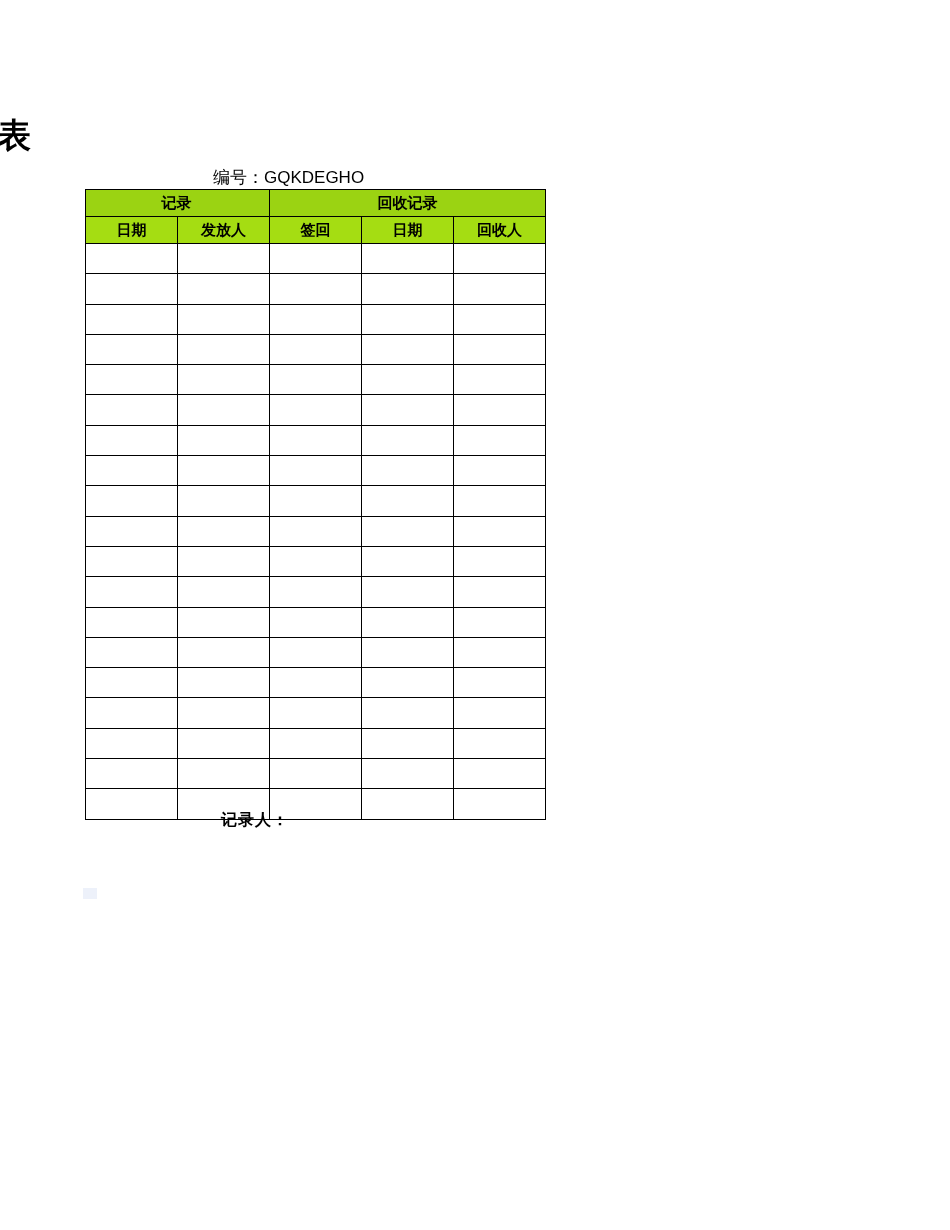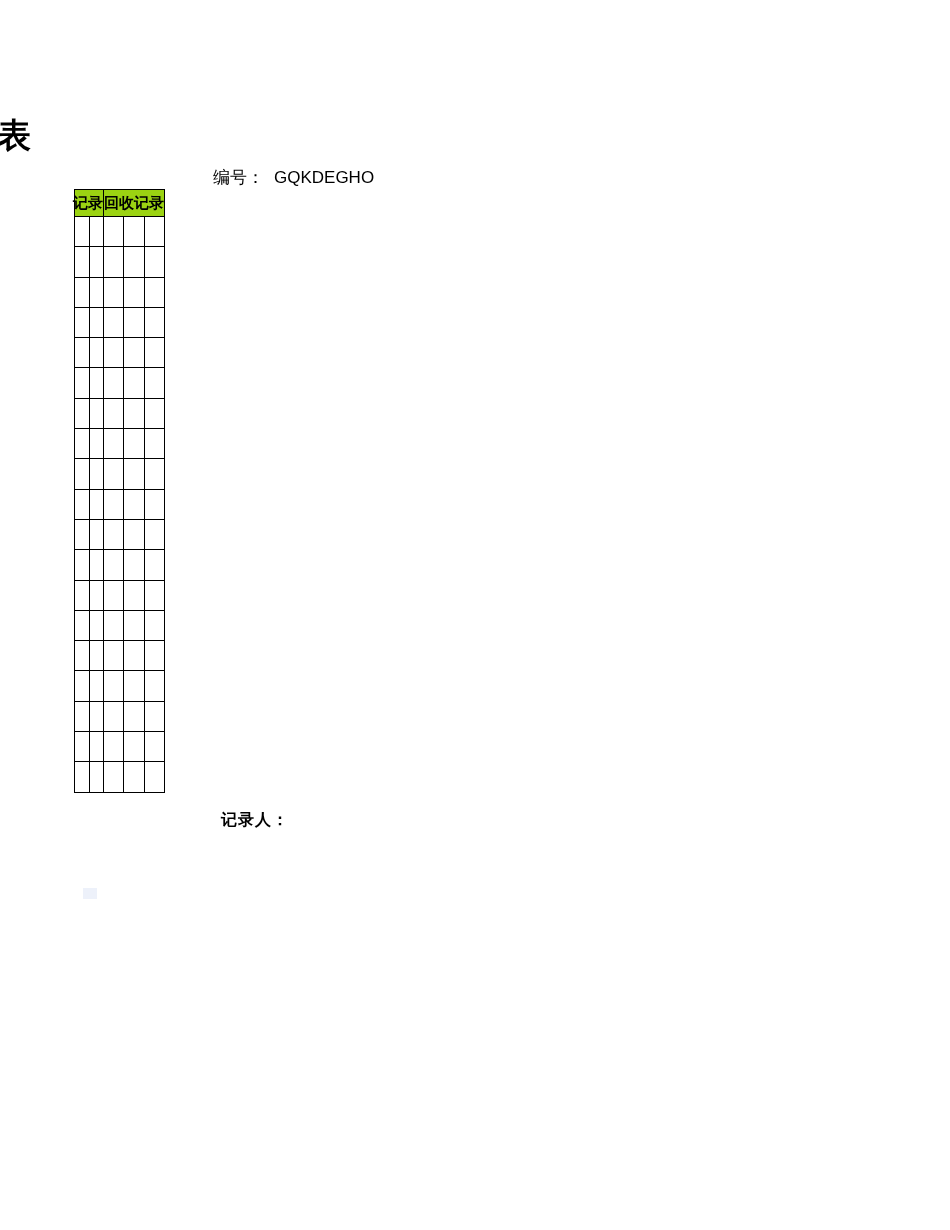--- a/index.html
+++ b/index.html
@@ -33,25 +33,25 @@
 
   .doc-number {
     position: absolute;
     left: 213px;
     top: 166px;
     font-size: 17px;
     font-weight: normal;
     white-space: nowrap;
   }
   .doc-number .num-label { letter-spacing: 0px; font-family: Liberation Serif, serif; }
-  .doc-number .num-value { margin-left: 10px; }
+  .doc-number .num-value { }
 
   table.record-table {
     position: absolute;
-    left: 74px;
+    left: 85px;
     top: 189px;
     border-collapse: collapse;
     table-layout: fixed;
     font-family: Liberation Mono, monospace;
   }
   table.record-table td, table.record-table th {
     border: 1px solid #000000;
     padding: 0;
     margin: 0;
     text-align: center;
@@ -114,20 +114,27 @@
 <div class="doc-number">
   <span class="num-label">编号：</span><span class="num-value">GQKDEGHO</span>
 </div>
 
 <table class="record-table">
   <tbody>
     <tr class="group-row">
       <td class="group-left" colspan="2">记录</td>
       <td colspan="3">回收记录</td>
     </tr>
+    <tr class="head-row">
+      <td class="col-issue-date">日期</td>
+      <td class="col-issuer">发放人</td>
+      <td class="col-signback">签回</td>
+      <td class="col-rec-date">日期</td>
+      <td class="col-receiver">回收人</td>
+    </tr>
 
     <tr class="body-row">
       <td></td>
       <td></td>
       <td></td>
       <td></td>
       <td></td>
     </tr>
     <tr class="body-row">
       <td></td>

